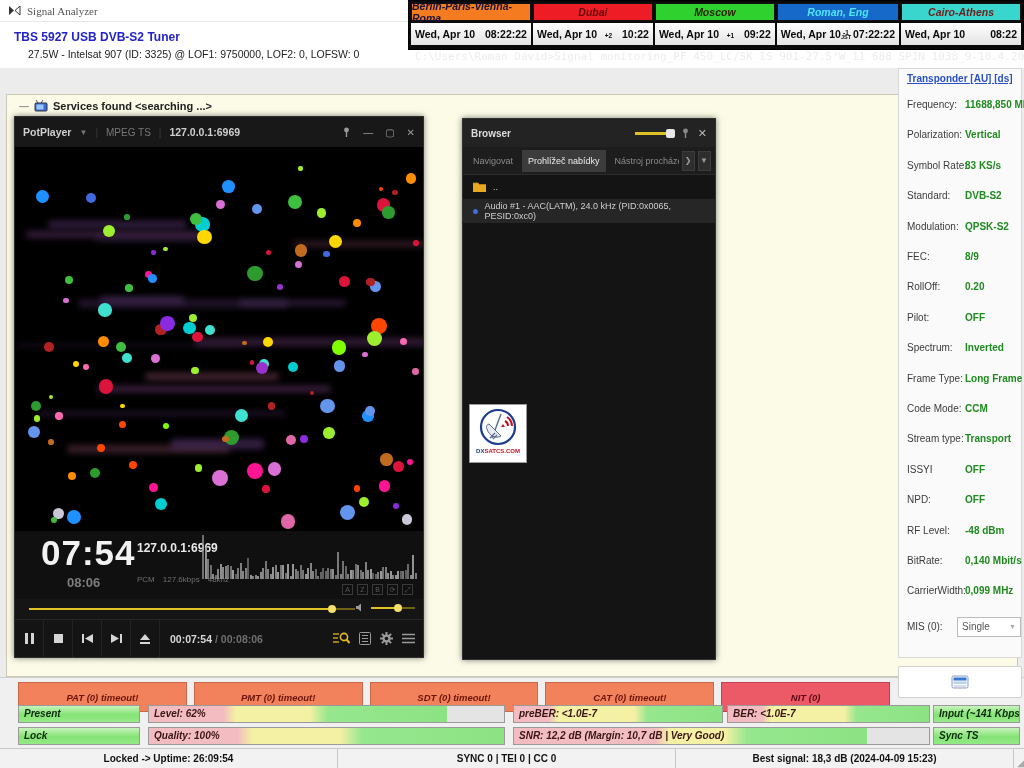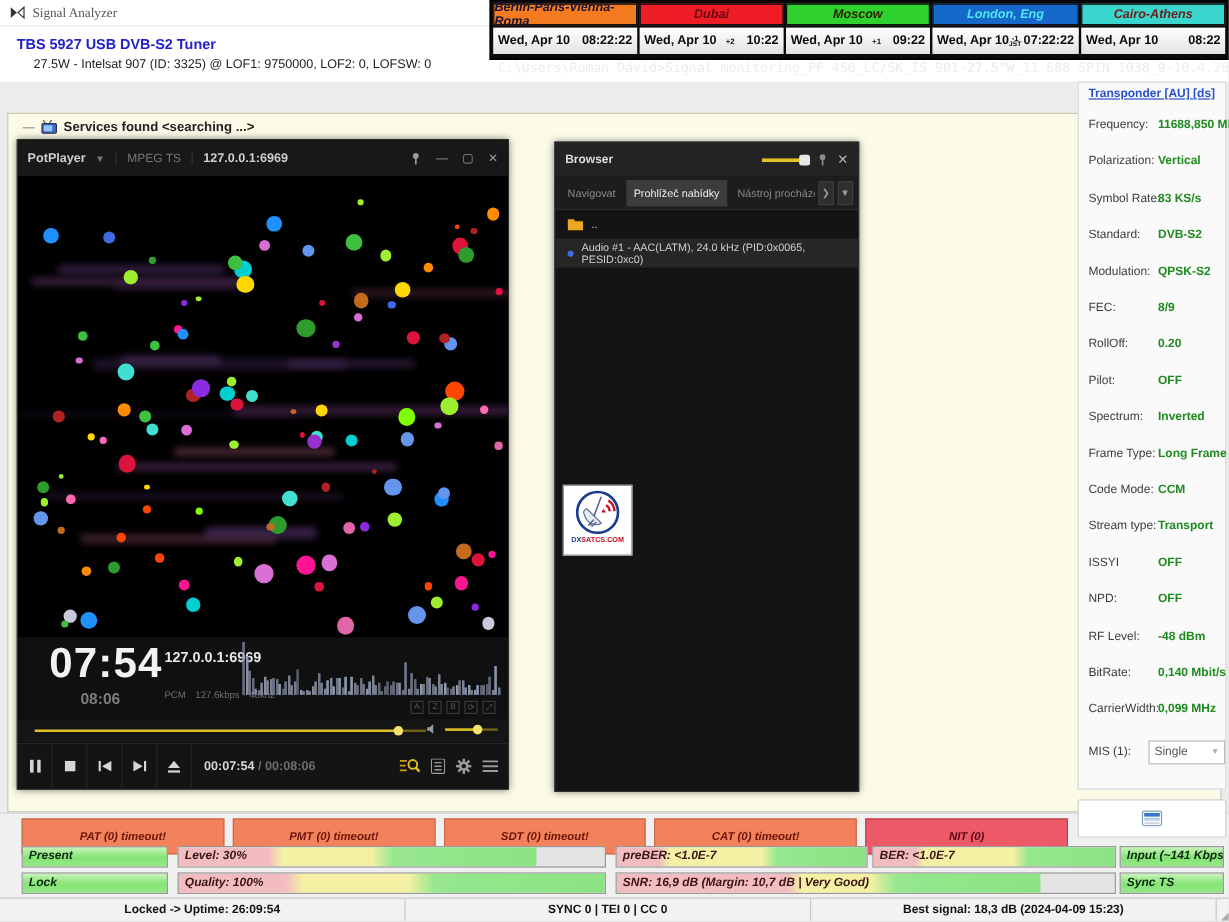--- a/index.html
+++ b/index.html
@@ -596,21 +596,21 @@
         <div class="param" style="top: 486px;">
           <span class="lab">BitRate:</span>
           <span class="val">0,140 Mbit/s</span>
         </div>
         <div class="param" style="top: 516.4px;">
           <span class="lab">CarrierWidth:</span>
           <span class="val">0,099 MHz</span>
         </div>
       </div>
     <div class="mis-row">
-      <span class="mis-lab">MIS (1):</span>
+      <span class="mis-lab">MIS (0):</span>
       <div class="mis-select">
         <span>Single</span>
         <span style="color:#aaa;font-size:7px">▼</span>
       </div>
     </div>
   </div>
 
   <div class="panel-btn">
     <svg width="18" height="14" viewBox="0 0 18 14">
       <rect x="1" y="1" width="16" height="12" rx="1.5" fill="#f4f8ff" stroke="#8aa0c0"></rect>
@@ -618,21 +618,21 @@
       <rect x="2.5" y="6.5" width="13" height="2.4" fill="#b8d2ee"></rect>
       <path d="M3,11 h12" stroke="#c4c4c4" stroke-width="1"></path>
     </svg>
   </div>
 
   <div class="console">
     <div class="clock-grid" id="clock-grid">
         <div class="clock-head" style="background: rgb(244, 123, 32); color: rgb(25, 18, 58);">Berlin-Paris-Vienna-Roma</div>
         <div class="clock-head" style="background: rgb(238, 28, 37); color: rgb(100, 10, 10);">Dubai</div>
         <div class="clock-head" style="background: rgb(47, 209, 47); color: rgb(44, 36, 0);">Moscow</div>
-        <div class="clock-head" style="background: rgb(23, 105, 201); color: rgb(79, 230, 248);">London, Eng</div>
+        <div class="clock-head" style="background: rgb(23, 105, 201); color: rgb(79, 230, 248);">Roman, Eng</div>
         <div class="clock-head" style="background: rgb(56, 214, 205); color: rgb(112, 28, 24);">Cairo-Athens</div>
         <div class="clock-date">
           <span class="d">Wed, Apr 10</span>
           <span class="time" style="margin-left:auto">08:22:22</span>
         </div>
         <div class="clock-date">
           <span class="d">Wed, Apr 10</span>
           <span class="off">
             <span class="s1">+2</span>
             <span class="s2"></span>
@@ -670,21 +670,21 @@
         <div class="psi-seg timeout">SDT (0) timeout!</div>
         <div class="psi-seg timeout">CAT (0) timeout!</div>
         <div class="psi-seg alert">NIT (0)</div>
       </div>
 
     <div class="bar green" style="left:18px;top:27px;width:122px">
       <span class="txt">Present</span>
     </div>
     <div class="bar" style="left:148px;top:27px;width:357px">
       <div class="meter-fill fill-std" id="fill-level" style="width: 84%;"></div>
-      <span class="txt">Level: 30%</span>
+      <span class="txt">Level: 62%</span>
     </div>
     <div class="bar" style="left:513px;top:27px;width:210px">
       <div class="meter-fill fill-pre" id="fill-preber" style="width: 100%;"></div>
       <span class="txt">preBER: &lt;1.0E-7</span>
     </div>
     <div class="bar" style="left:727px;top:27px;width:203px">
       <div class="meter-fill fill-pre" id="fill-ber" style="width: 100%;"></div>
       <span class="txt">BER: &lt;1.0E-7</span>
     </div>
     <div class="bar green" style="left:933px;top:27px;width:87px">
@@ -693,21 +693,21 @@
 
     <div class="bar green" style="left:18px;top:49px;width:122px">
       <span class="txt">Lock</span>
     </div>
     <div class="bar" style="left:148px;top:49px;width:357px">
       <div class="meter-fill fill-std" id="fill-quality" style="width: 100%;"></div>
       <span class="txt">Quality: 100%</span>
     </div>
     <div class="bar" style="left:513px;top:49px;width:417px">
       <div class="meter-fill fill-snr" id="fill-snr" style="width: 85%;"></div>
-      <span class="txt">SNR: 16,9 dB (Margin: 10,7 dB | Very Good)</span>
+      <span class="txt">SNR: 12,2 dB (Margin: 10,7 dB | Very Good)</span>
     </div>
     <div class="bar green" style="left:933px;top:49px;width:87px">
       <span class="txt">Sync TS</span>
     </div>
   </div>
 
   <div class="statusbar">
     <div class="sb-sec" style="width:338px">Locked -&gt; Uptime: 26:09:54</div>
     <div class="sb-sec" style="width:338px">SYNC 0 | TEI 0 | CC 0</div>
     <div class="sb-sec" style="width:338px">Best signal: 18,3 dB (2024-04-09 15:23)</div>

